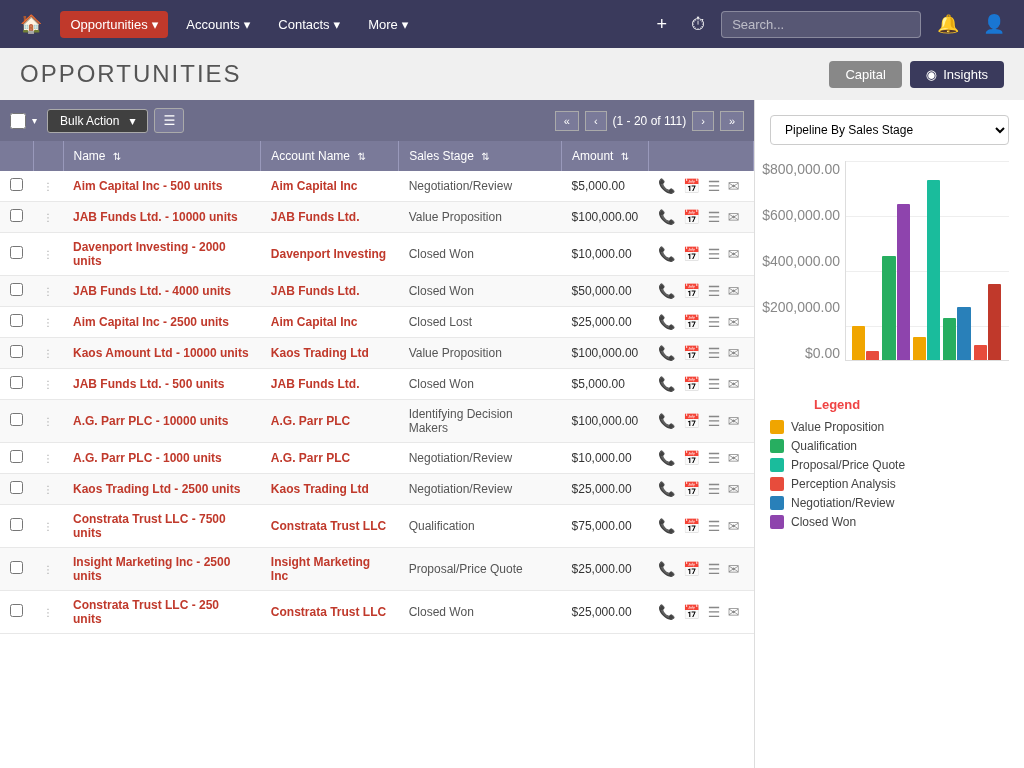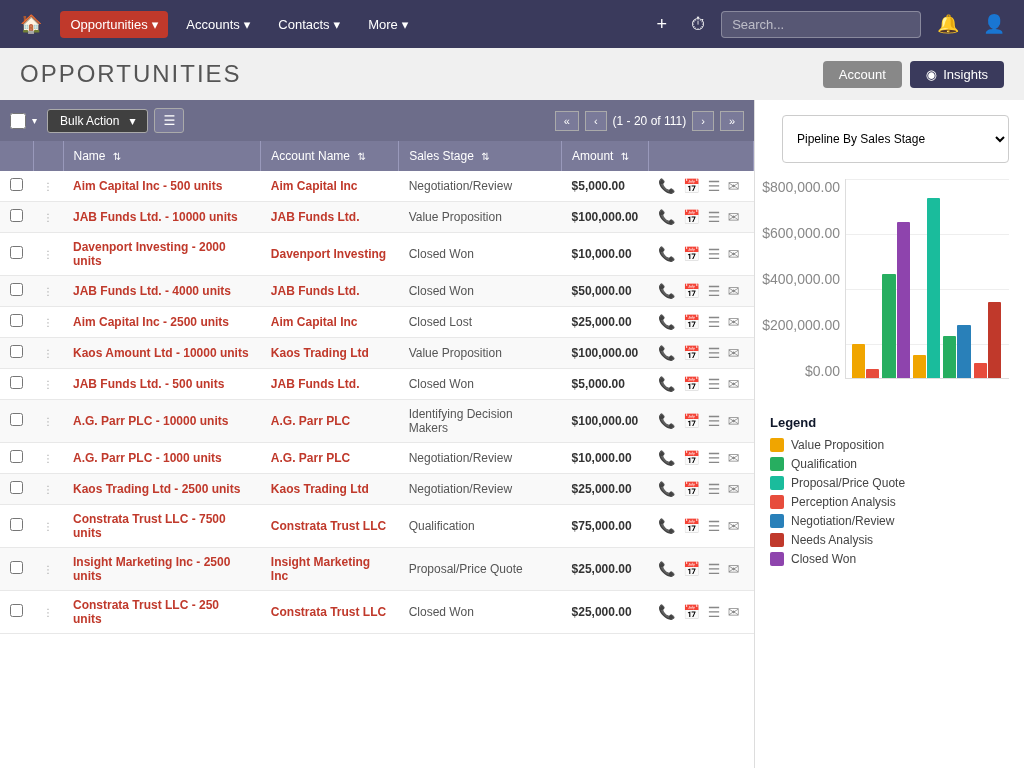--- a/index.html
+++ b/index.html
@@ -196,21 +196,21 @@
       font-size: 12px;
       vertical-align: middle;
     }
     .td-check { width: 30px; }
     .td-drag { width: 12px; color: #aaa; font-size: 10px; }
     .td-name a, .td-account a {
       color: #c0392b;
       text-decoration: none;
       font-weight: bold;
     }
-    .td-amount { color: #333; white-space: nowrap; font-weight: bold; }
+    .td-amount { color: #333; white-space: nowrap; }
     .td-stage { color: #555; }
     .td-actions { white-space: nowrap; }
     .action-icon {
       color: #888;
       font-size: 14px;
       margin-right: 4px;
       cursor: pointer;
     }
 
     
@@ -227,27 +227,26 @@
       margin-bottom: 12px;
     }
     .chart-select-wrap {
       display: flex;
       align-items: center;
       gap: 8px;
       margin-bottom: 16px;
     }
     .chart-select {
       flex: 1;
-      padding: 15px 10px;
+      padding: 6px 10px;
       border: 1px solid #ccc;
       border-radius: 4px;
       font-size: 12px;
       background: white;
       cursor: pointer;
-      margin-left: 12px;
     }
 
     
     .bar-chart {
       position: relative;
       height: 220px;
       margin-bottom: 16px;
     }
     .chart-y-labels {
       position: absolute;
@@ -293,22 +292,23 @@
     .bar {
       flex: 1;
       min-width: 4px;
       border-radius: 1px 1px 0 0;
     }
 
     
     .legend-title {
       font-size: 13px;
       font-weight: bold;
-      color: #0f172a;
+      color: #ef4444;
       margin-bottom: 8px;
+      margin-left: 44px;
     }
     .legend-items { display: flex; flex-direction: column; gap: 5px; }
     .legend-item {
       display: flex;
       align-items: center;
       gap: 7px;
       font-size: 12px;
       color: #444;
     }
     .legend-swatch {
@@ -343,21 +343,21 @@
   <button class="nav-icon-btn">+</button>
   <button class="nav-icon-btn">⏱</button>
   <input class="search-box" type="text" placeholder="Search..." style="">
   <button class="nav-icon-btn">🔔</button>
   <button class="nav-icon-btn">👤</button>
 </nav>
 
 <div class="page-header">
   <h1 class="page-title">OPPORTUNITIES</h1>
   <div class="header-btns">
-    <button class="btn-filter">Account</button>
+    <button class="btn-filter">Capital</button>
     <button class="btn-insights">
       <span>◉</span>
       <span>Insights</span>
     </button>
   </div>
 </div>
 
 <div class="main-content">
 
   <div class="table-panel">
@@ -723,23 +723,19 @@
   </div>
         <div class="legend-item">
     <div class="legend-swatch" style="background:#e74c3c;"></div>
     <span>Perception Analysis</span>
   </div>
         <div class="legend-item">
     <div class="legend-swatch" style="background:#2980b9;"></div>
     <span>Negotiation/Review</span>
   </div>
         <div class="legend-item">
-    <div class="legend-swatch" style="background:#c0392b;"></div>
-    <span>Needs Analysis</span>
-  </div>
-        <div class="legend-item">
     <div class="legend-swatch" style="background:#8e44ad;"></div>
     <span>Closed Won</span>
   </div>
       </div>
   </div>
 
 </div>
 
 </body></html>

